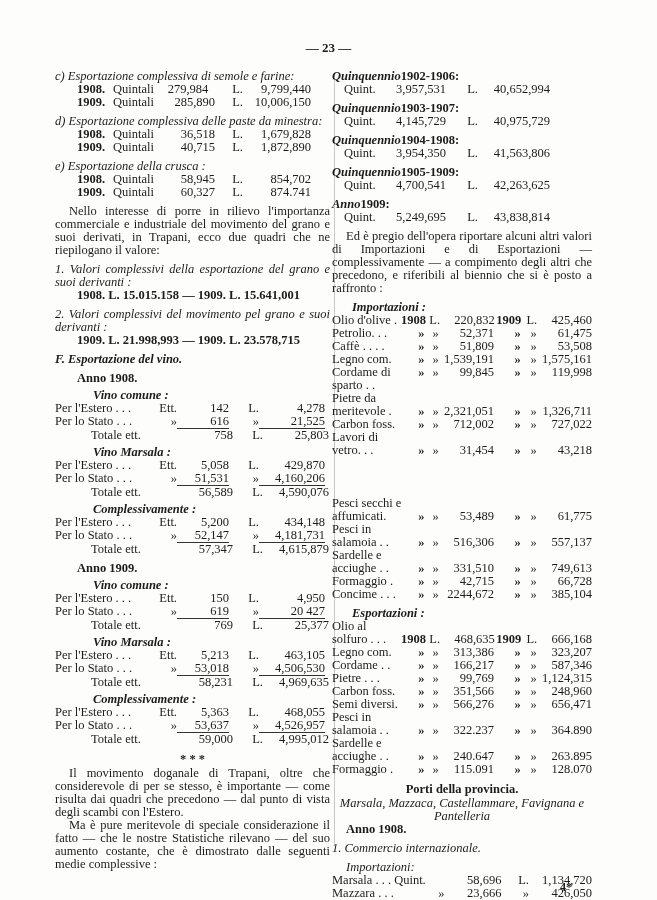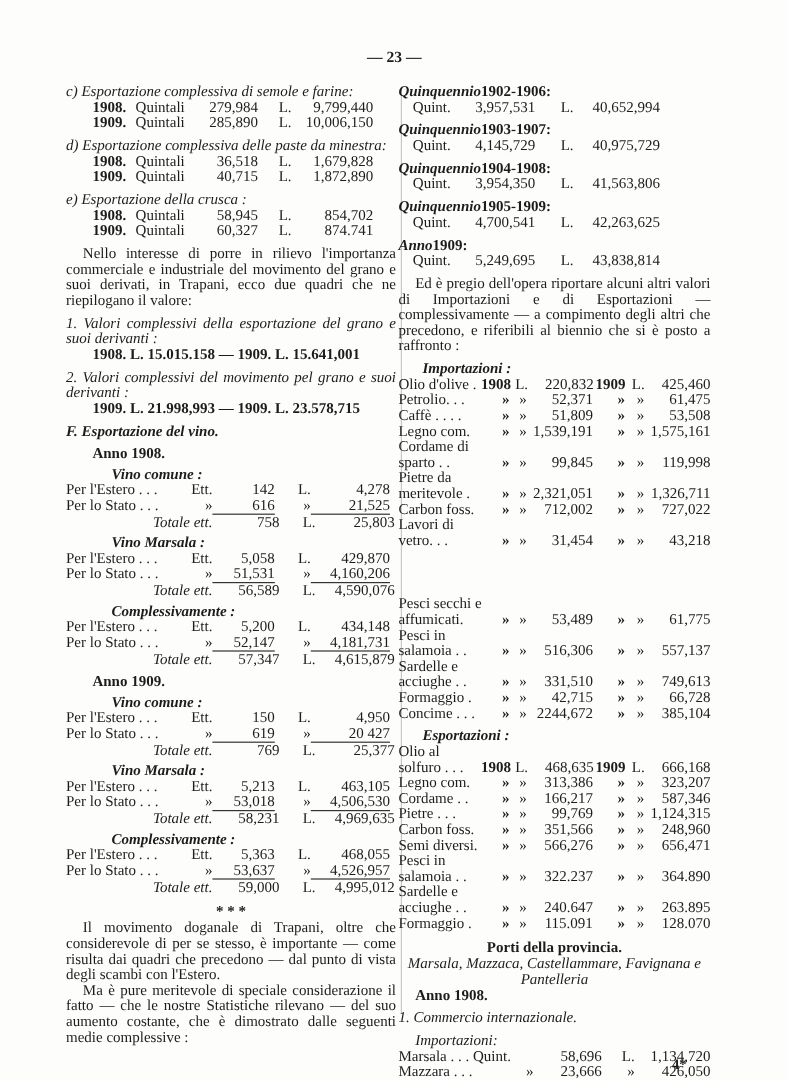--- a/index.html
+++ b/index.html
@@ -14,40 +14,40 @@
   .b{font-weight:bold;}
   .p{margin:0;line-height:13px;text-align:justify;}
   .ind{text-indent:14px;}
   .row{display:flex;line-height:13px;white-space:nowrap;}
   .sec{margin-top:6px;}
   .r{text-align:right;}
   .ul{border-bottom:1px solid #333;}
   .c{text-align:center;}
   .wine .lab{width:92px;} .wine .u{width:30px;text-align:right;} .wine .n1{width:52px;text-align:right;}
   .wine .l{width:30px;text-align:right;} .wine .n2{width:66px;text-align:right;}
-  .tot .lab{width:122px;text-align:right;padding-right:4px;font-style:italic;}
+  .tot .lab{width:122px;text-align:center;padding-right:4px;}
   .imp .name{width:78px;} .imp .y{width:26px;text-align:right;} .imp .l{width:16px;text-align:right;} .imp .v{width:62px;text-align:right;}
   .imp .y2{width:30px;text-align:right;} .imp .l2{width:18px;text-align:right;}
   .porti .name{width:108px;} .porti .u{width:10px;} .porti .n1{width:54px;text-align:right;} .porti .l{width:28px;text-align:right;} .porti .n2{width:64px;text-align:right;}
   .footer{position:absolute;left:560px;top:880px;font-size:12px;font-weight:bold;}
 </style>
 </head>
 <body>
 
 <div class="pagenum">— 23 —</div>
 <div class="divider"></div>
 
 <div class="col left">
 
   <div id="cde">
       <div class="row" style="font-style: italic;">c) Esportazione complessiva di semole e farine:</div>
       <div class="row" style="padding-left: 22px;">
         <span class="b" style="width: 36px;">1908.</span>
         <span style="width: 48px;">Quintali</span>
-        <span class="r" style="width: 54px;">279,984</span>
+        <span class="r" style="width: 54px; text-align: center;">279,984</span>
         <span class="r" style="width: 28px;">L.</span>
         <span class="r" style="width: 68px;">9,799,440</span>
       </div>
       <div class="row" style="padding-left: 22px;">
         <span class="b" style="width: 36px;">1909.</span>
         <span style="width: 48px;">Quintali</span>
         <span class="r" style="width: 54px;">285,890</span>
         <span class="r" style="width: 28px;">L.</span>
         <span class="r" style="width: 68px;">10,006,150</span>
       </div>
@@ -313,21 +313,21 @@
       </div>
       <div class="row imp" style="align-items: flex-end;">
         <span class="name" style="white-space: normal;">Legno com.</span>
         <span class="y b">»</span>
         <span class="l">»</span>
         <span class="v">1,539,191</span>
         <span class="y2 b">»</span>
         <span class="l2">»</span>
         <span class="v">1,575,161</span>
       </div>
-      <div class="row imp" style="align-items: flex-end;">
+      <div class="row imp" style="align-items: flex-start;">
         <span class="name" style="white-space: normal;">Cordame di sparto . .</span>
         <span class="y b">»</span>
         <span class="l">»</span>
         <span class="v">99,845</span>
         <span class="y2 b">»</span>
         <span class="l2">»</span>
         <span class="v">119,998</span>
       </div>
       <div class="row imp" style="align-items: flex-end;">
         <span class="name" style="white-space: normal;">Pietre da meritevole .</span>

